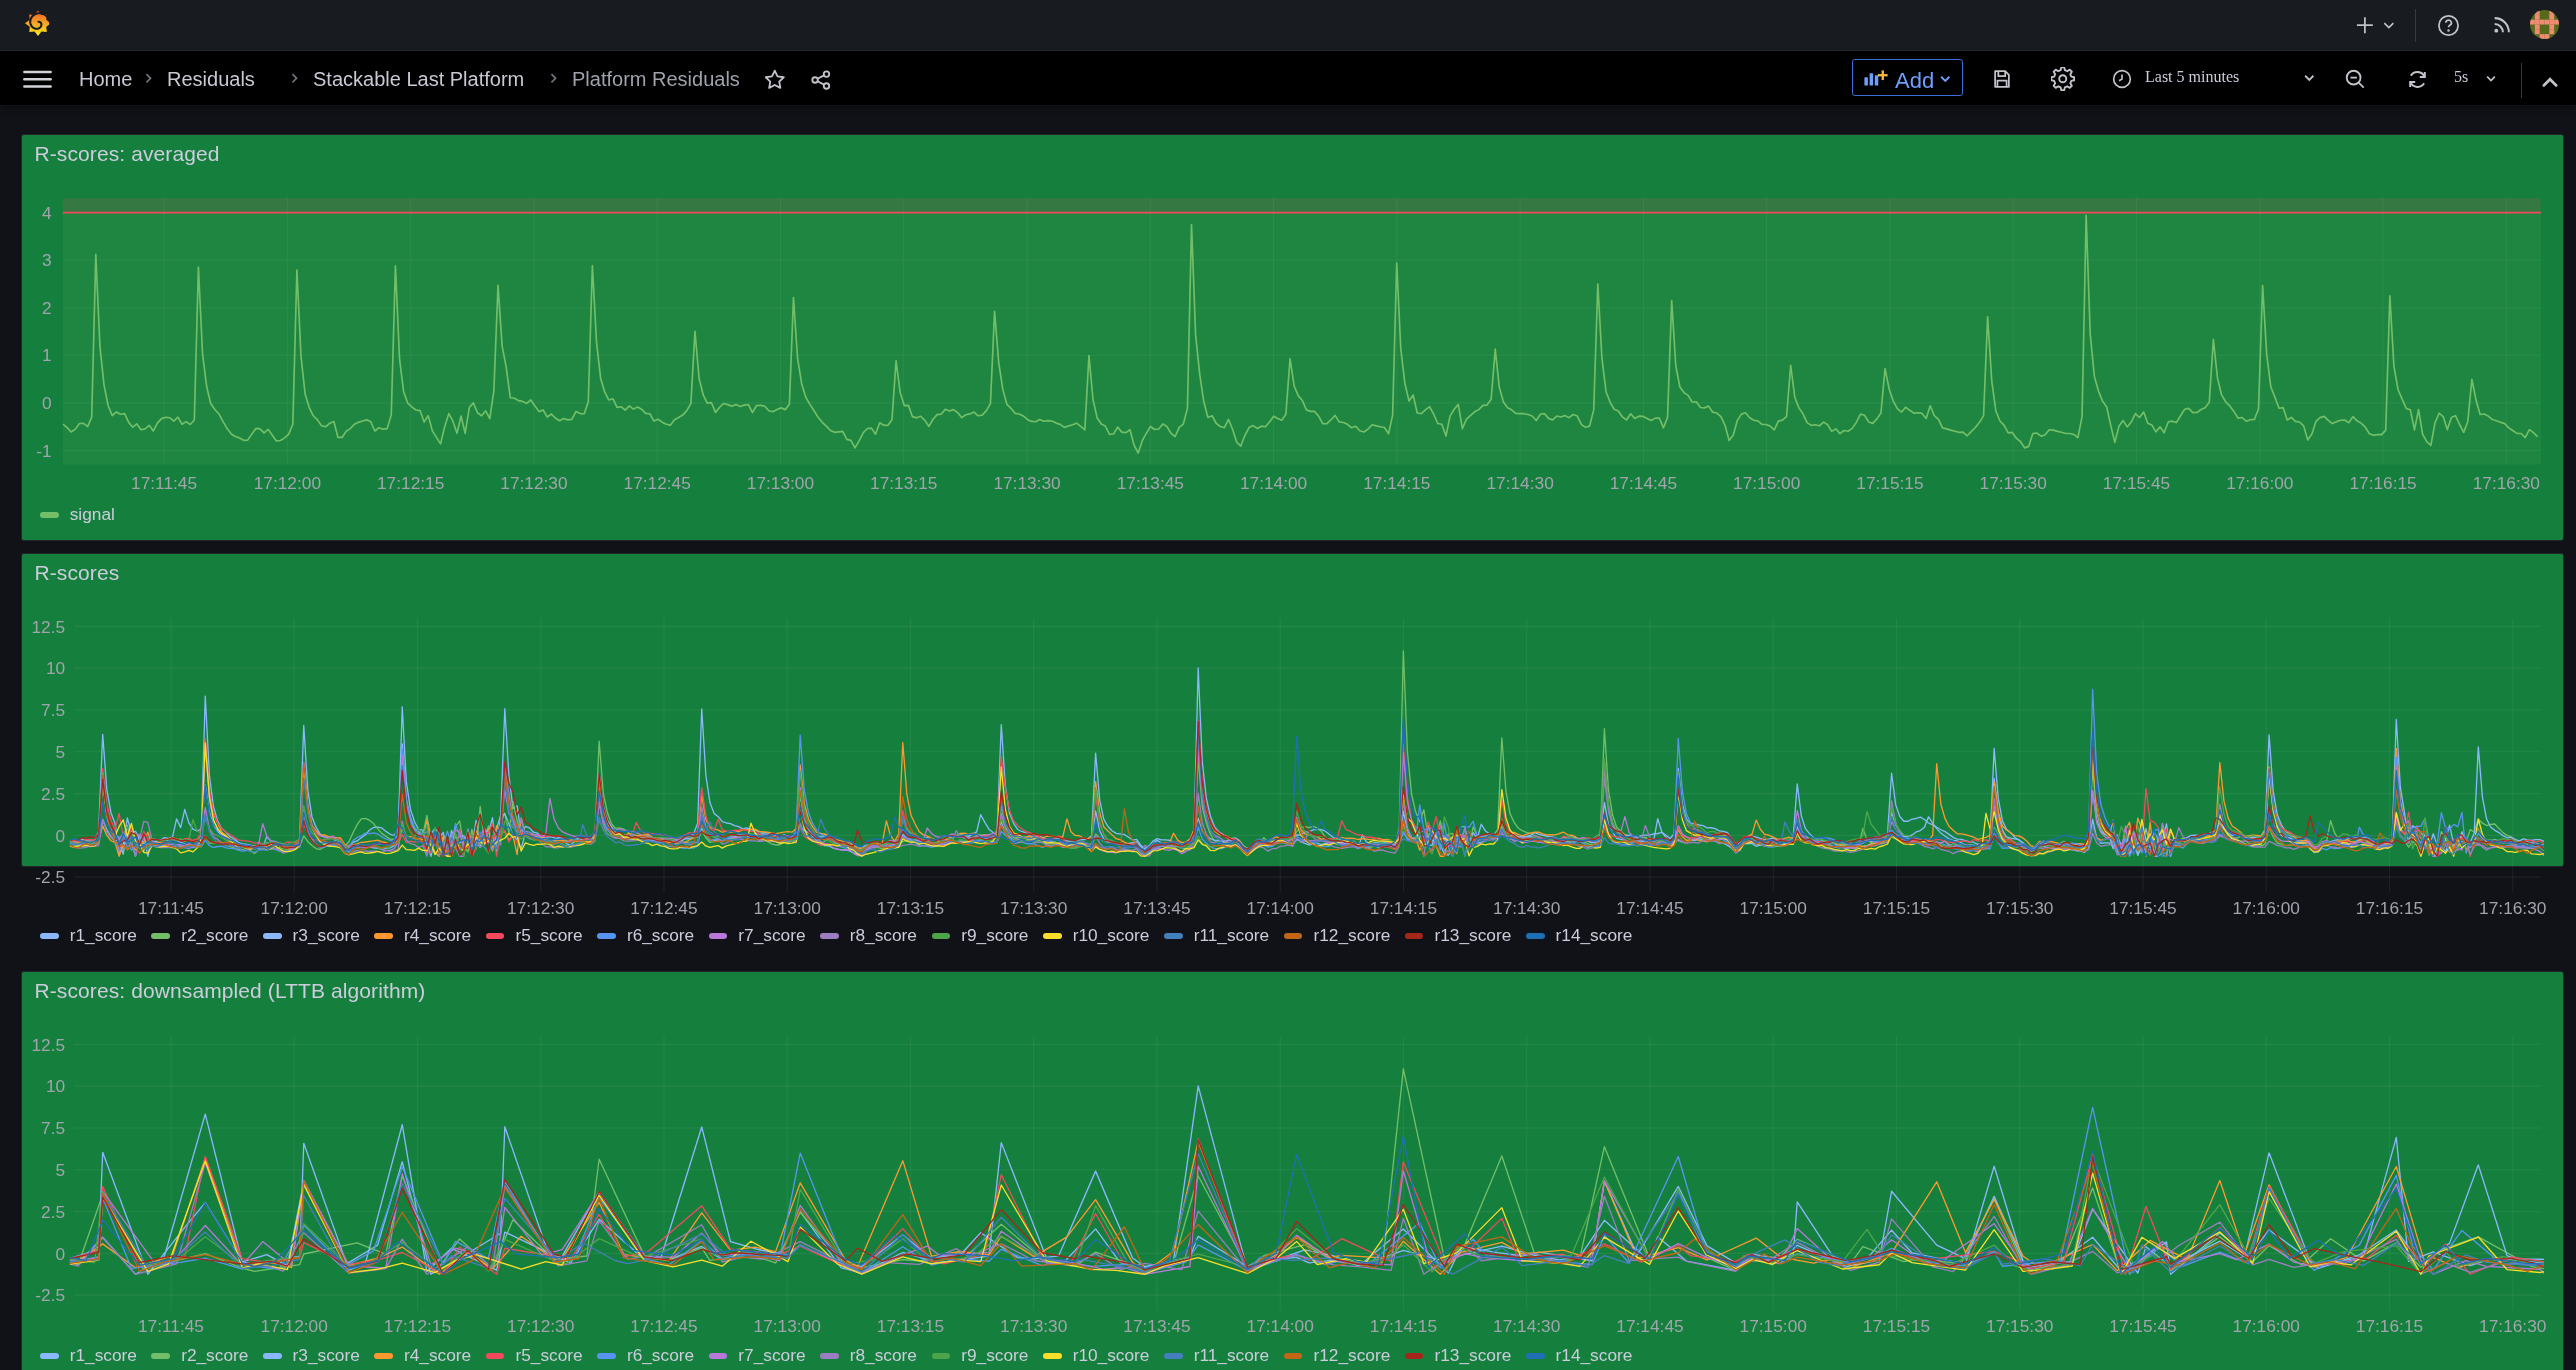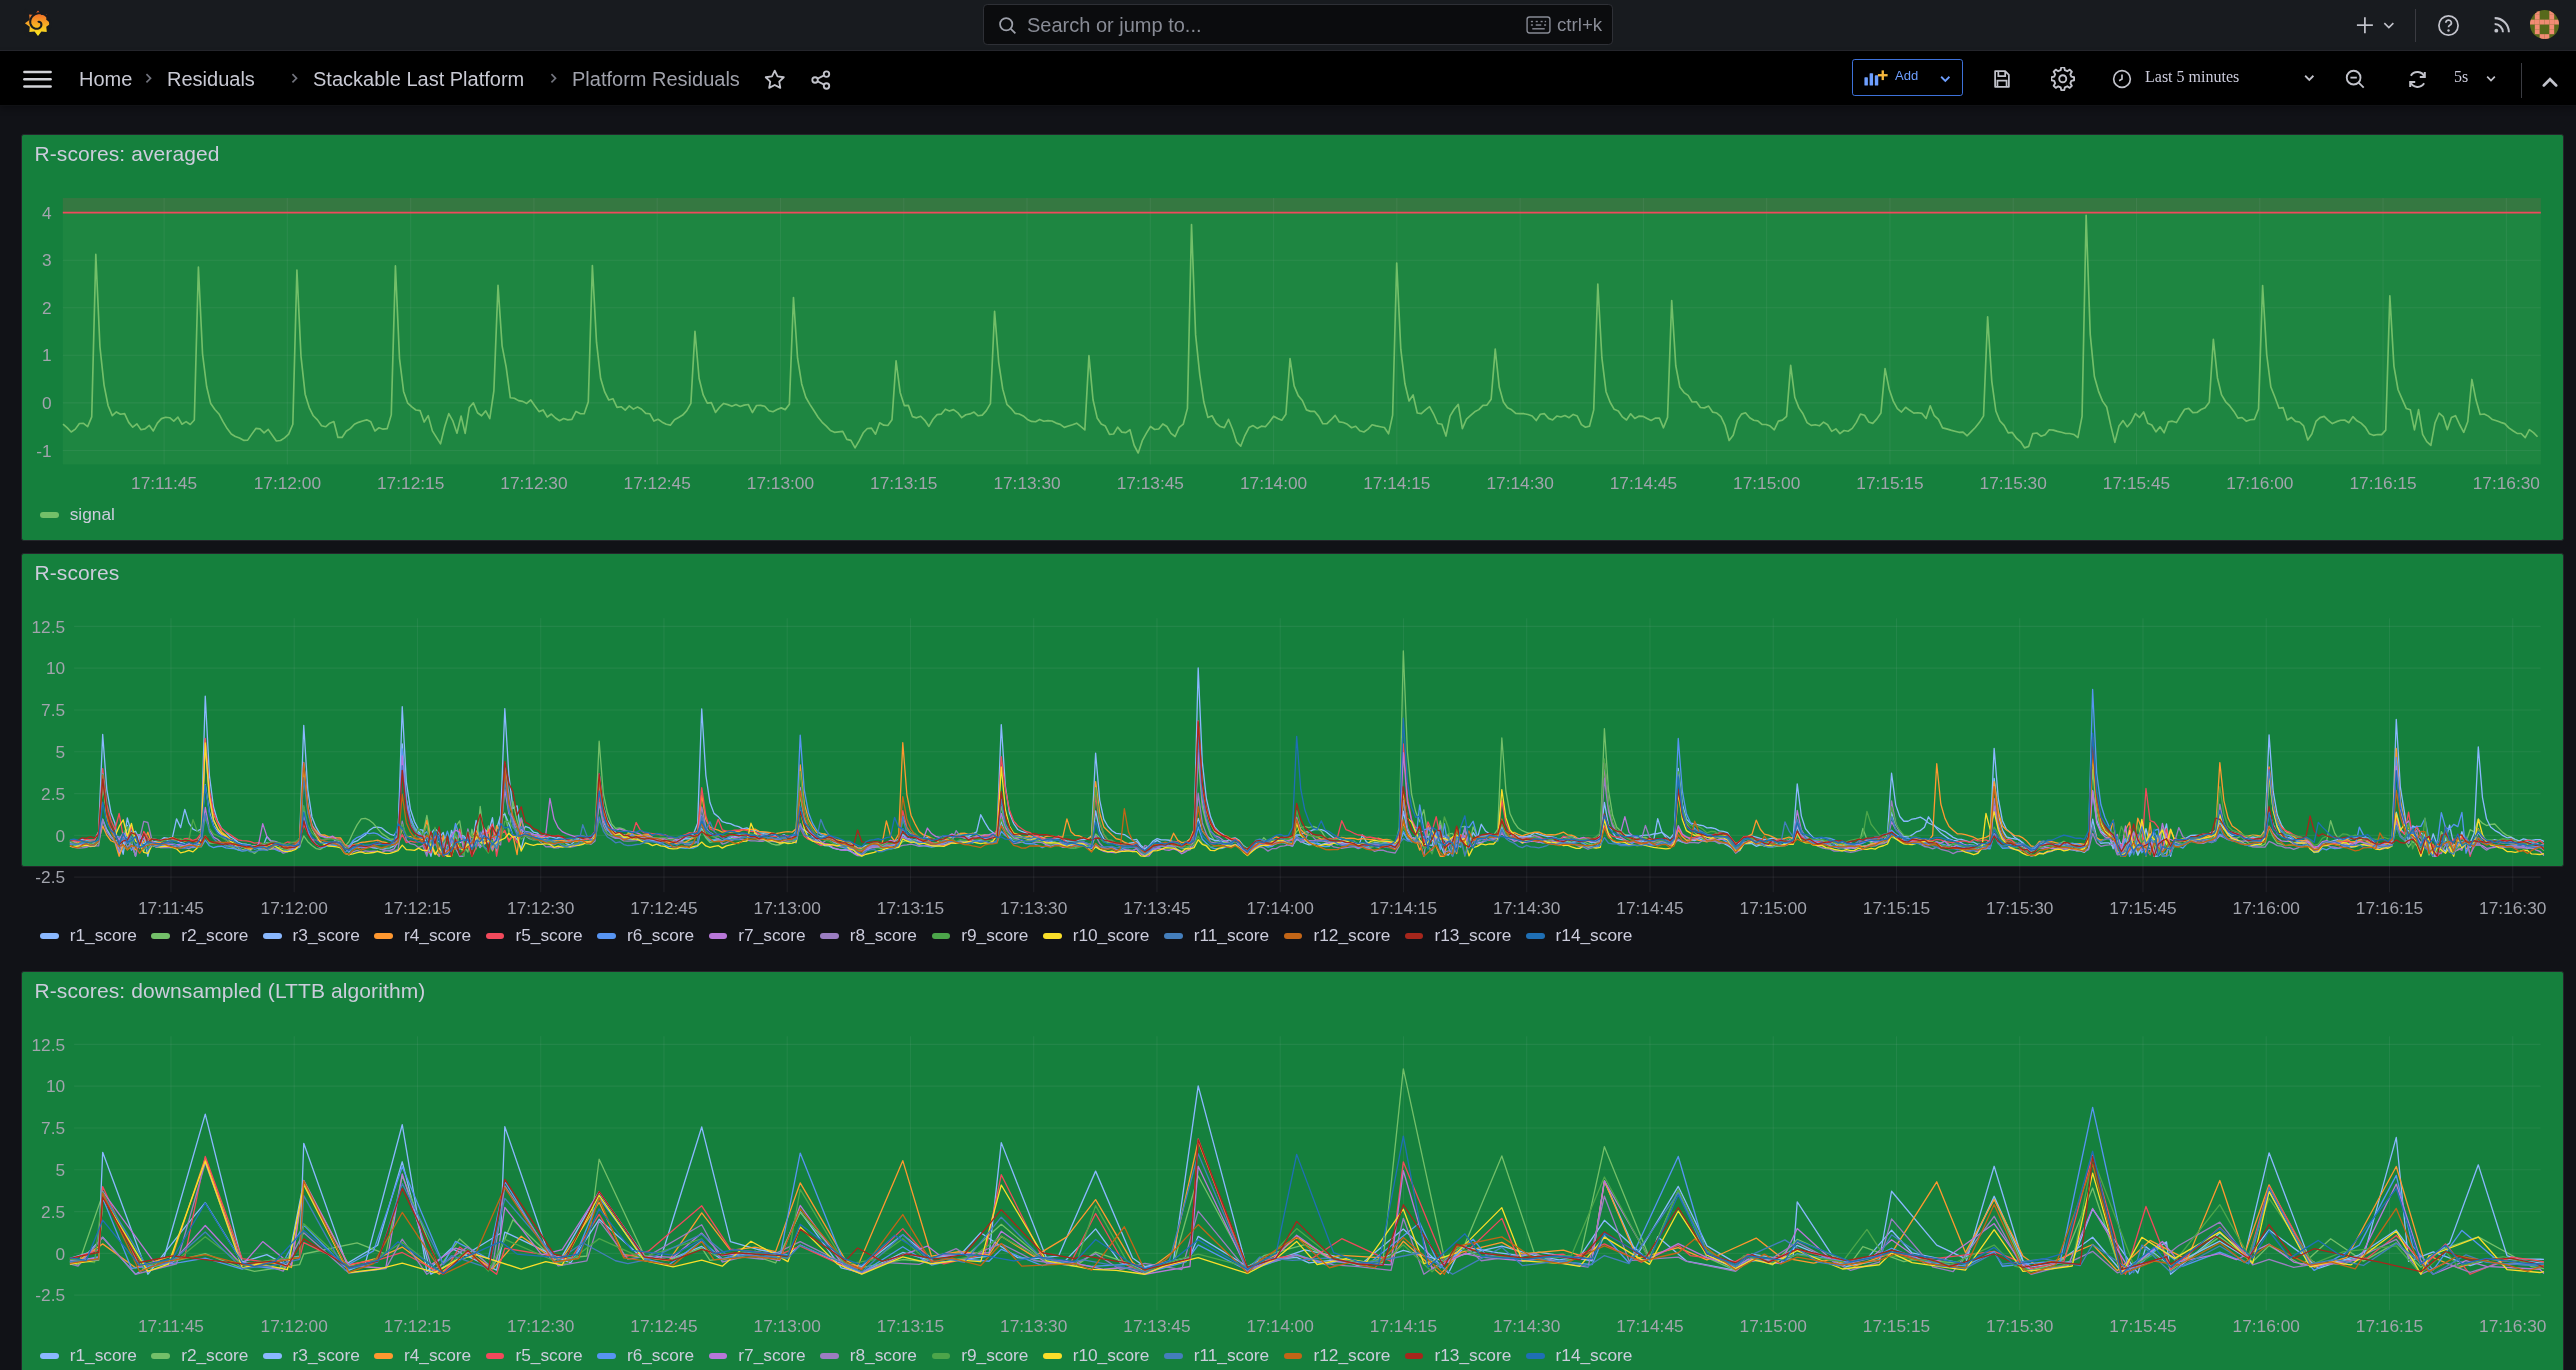--- a/index.html
+++ b/index.html
@@ -14,39 +14,20 @@
 <svg style="position:absolute;left:23.5px;top:6.2px" width="28" height="32" viewBox="0 0 100 115">
 <defs>
         <linearGradient id="glg" x1="0" y1="1" x2="0" y2="0">
 <stop offset="0" stop-color="#FCEE1F"></stop>
           <stop offset="1" stop-color="#F15B2A"></stop>
         </linearGradient>
       </defs>
 <path fill="url(#glg)" d="M50.0 16.0 L62.2 32.4 L81.1 30.9 L79.6 49.8 L97.0 62.0 L79.6 74.2 L81.8 93.8 L62.2 91.6 L50.0 108.0 L37.8 91.6 L18.9 93.1 L20.4 74.2 L3.0 62.0 L20.4 49.8 L18.2 30.2 L37.8 32.4 Z"></path>
 <polyline fill="none" stroke="#181B1F" stroke-width="7.5" points="50.0,59.0 50.7,58.1 51.7,57.4 53.0,57.0 54.4,56.9 56.0,57.2 57.6,57.9 59.1,59.1 60.4,60.6 61.4,62.6 62.0,64.8 62.2,67.3 61.8,69.9 60.9,72.6 59.4,75.1 57.3,77.4 54.6,79.4 51.5,80.8 48.0,81.8 44.3,82.0 40.4,81.5 36.5,80.2 32.8,78.1 29.4,75.3 26.5,71.7 24.2,67.6 22.7,62.9 22.0,57.8 22.3,52.6 23.7,47.3 26.0,42.3 29.3,37.6 33.5,33.5 38.6,30.1 44.3,27.6 50.6,26.2 57.2,26.0 63.8,27.0 70.4,29.3 76.5,32.7 82.1,37.4 86.8,43.1 90.5,49.7 93.0,57.1 94.1,64.9 93.8,73.0 91.9,81.0 88.6,88.8 83.9,95.9 77.8,102.2 70.5,107.4 62.3,111.2 53.3,113.6 44.0,114.3 34.4,113.2 25.1,110.4 16.2,105.9 8.2,99.8 1.3,92.2 -4.2,83.4 -8.0,73.5 -10.1,62.9 -10.2,52.0 -8.3,41.1 -4.5,30.5 1.4,20.7 8.9,11.9"></polyline>
 </svg>
-<div style="position:absolute;left:983px;top:3.5px;width:630px;height:41px;background:#0B0C0E;border:0.7px solid #2E3036;border-radius:4.2px">
-  <svg style="position:absolute;left:12.5px;top:10.4px" width="21" height="21" viewBox="0 0 24 24" fill="none" stroke="#9DA0AA" stroke-width="2">
-        <circle cx="10.5" cy="10.5" r="7"></circle>
-        <line x1="15.8" y1="15.8" x2="21" y2="21"></line>
-      </svg>
-  <span style="position:absolute;left:43px;top:9px;font-size:20px;color:#888B95">Search or jump to...</span>
-  <svg style="position:absolute;left:542px;top:11px" width="25" height="18" viewBox="0 0 36 26" fill="none" stroke="#888B95" stroke-width="2">
-        <rect x="1.5" y="1.5" width="33" height="23" rx="3.5"></rect>
-        <line x1="7" y1="8" x2="10" y2="8"></line>
-        <line x1="14" y1="8" x2="17" y2="8"></line>
-        <line x1="21" y1="8" x2="24" y2="8"></line>
-        <line x1="27" y1="8" x2="29" y2="8"></line>
-        <line x1="7" y1="13" x2="10" y2="13"></line>
-        <line x1="14" y1="13" x2="22" y2="13"></line>
-        <line x1="26" y1="13" x2="29" y2="13"></line>
-        <line x1="9" y1="18.5" x2="27" y2="18.5"></line>
-      </svg>
-  <span style="position:absolute;left:573px;top:9px;font-size:18.7px;color:#888B95">ctrl+k</span>
-</div>
 <svg style="position:absolute;left:2353px;top:13px" width="46" height="25" viewBox="0 0 66 36" fill="none" stroke="#C2C3CB" stroke-width="2.5">
       <line x1="17" y1="6" x2="17" y2="29"></line>
       <line x1="5.5" y1="17.5" x2="28.5" y2="17.5"></line>
       <path d="M45 14.5 l6.5 6.5 6.5-6.5" stroke-width="2.3"></path>
     </svg>
 <div style="position:absolute;left:2415px;top:9px;width:0.7px;height:33px;background:#3A3B41"></div>
 <svg style="position:absolute;left:2437px;top:14px" width="23" height="23" viewBox="0 0 24 24" fill="none" stroke="#C2C3CB" stroke-width="1.8">
       <circle cx="12" cy="12" r="10"></circle>
       <path d="M9.2 9.2 a2.9 2.9 0 1 1 4.2 2.6 c-1 .5-1.4 1-1.4 2"></path>
       <circle cx="12" cy="17.2" r="1.25" fill="#C2C3CB" stroke="none"></circle>
@@ -115,21 +96,21 @@
 <div style="position:absolute;left:1852px;top:8.3px;width:111px;height:37px;border:0.7px solid #3D71D9;border-radius:2.8px">
 <svg style="position:absolute;left:9.7px;top:9px" width="25" height="19.4" viewBox="0 0 36 28">
         <rect x="2" y="12" width="5" height="12" rx="1" fill="#6E9FFF"></rect>
         <rect x="9.5" y="6" width="5" height="18" rx="1" fill="#6E9FFF"></rect>
         <rect x="17" y="9" width="5" height="15" rx="1" fill="#6E9FFF"></rect>
         <g stroke="#F5B73D" stroke-width="3.4">
           <line x1="28.5" y1="2" x2="28.5" y2="16"></line>
           <line x1="21.5" y1="9" x2="35.5" y2="9"></line>
         </g>
       </svg>
-<span style="position:absolute;left:42px;top:7.6px;font-size:13px;color:#6E9FFF">Add</span>
+<span style="position:absolute;left:42px;top:7.6px;font-size:22px;color:#6E9FFF">Add</span>
 <svg style="position:absolute;left:84px;top:14px" width="16.6" height="11" viewBox="0 0 24 16" fill="none" stroke="#6E9FFF" stroke-width="2.6">
         <path d="M6 4 l6 6 6-6"></path>
       </svg>
 </div>
 <svg style="position:absolute;left:1991px;top:16.6px" width="22" height="22" viewBox="0 0 24 24" fill="none" stroke="#C2C3CB" stroke-width="1.9">
       <path d="M4.5 3.5 h11 l4 4 v13 h-15 z" stroke-linejoin="round"></path>
       <path d="M8 3.8 v5 h7.5 v-5"></path>
       <path d="M7 20.2 v-6.5 h10 v6.5"></path>
     </svg>
 <svg style="position:absolute;left:2051px;top:16px" width="23.5" height="23.5" viewBox="0 0 24 24" fill="none" stroke="#C2C3CB" stroke-width="1.9" stroke-linejoin="round">

